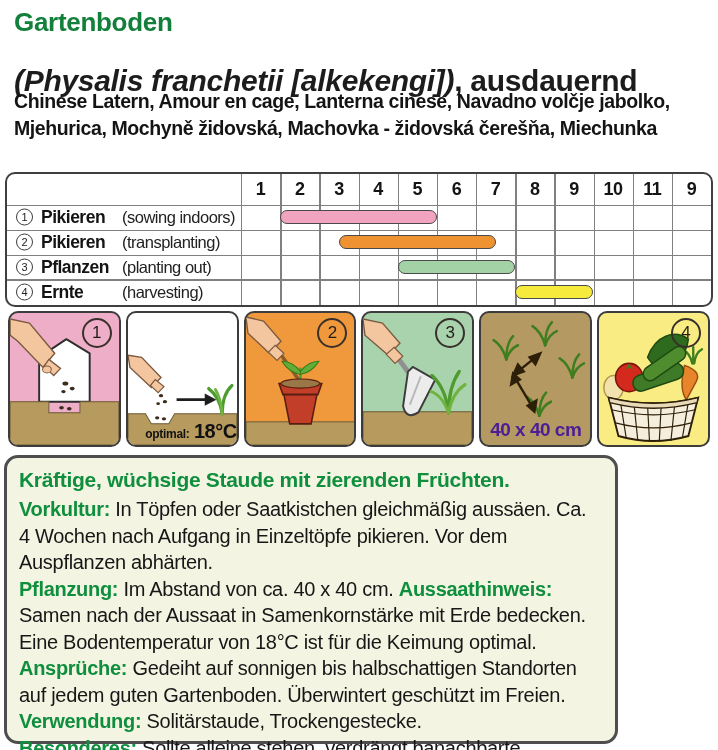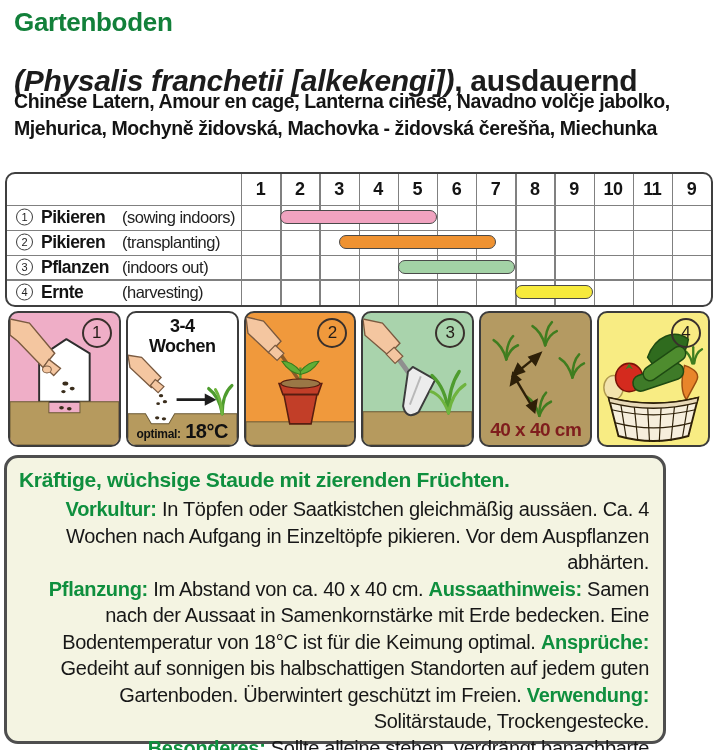--- a/index.html
+++ b/index.html
@@ -78,44 +78,43 @@
     border:2px solid #39302c;border-radius:50%;
     font-size:17px;line-height:26px;text-align:center;color:#241d18;
     background:transparent;z-index:3;
   }
   .p2-title{
     position:absolute;top:3px;left:0;right:0;text-align:center;
     font-size:18px;font-weight:bold;color:#111;line-height:20px;
     letter-spacing:-0.5px;z-index:3;
   }
   .p2-optimal{
-    position:absolute;bottom:2px;left:0;right:0;text-align:center;z-index:3;
+    position:absolute;bottom:2px;left:0;right:0;text-align:right;z-index:3;
     color:#111;white-space:nowrap;
   }
   .opt-label{font-size:12px;font-weight:bold;letter-spacing:-0.3px;}
   .opt-value{font-size:20px;font-weight:bold;letter-spacing:-0.5px;}
   .p5-caption{
     position:absolute;bottom:4px;left:0;right:0;text-align:center;
-    font-size:19px;font-weight:bold;color:#7f1d1d;letter-spacing:-0.5px;z-index:3;
+    font-size:19px;font-weight:bold;color:#4c1d95;letter-spacing:-0.5px;z-index:3;
   }
   
   .desc-box{
-    position:absolute;left:4px;top:455px;width:662px;height:289px;
+    position:absolute;left:4px;top:455px;width:614px;height:289px;
     box-sizing:border-box;border:3px solid #4e4e4e;border-radius:14px;
     background:var(--box-cream);
     padding:8px 14px 0 12px;
   }
   .desc-heading{
     font-size:21px;font-weight:bold;color:var(--label-green);
     letter-spacing:-0.3px;margin:2px 0 4px 0;
   }
   .desc-text p{
     margin:0;font-size:20px;line-height:26.5px;color:#171717;
     letter-spacing:-0.3px;
-    text-align:right;
   }
   .desc-text .lbl{color:var(--label-green);font-weight:bold;}
 </style>
 </head>
 <body>
 
 <div class="title">Gartenboden</div>
 <div class="botanical">
   <span class="lat">(Physalis franchetii [alkekengi])</span><span>, ausdauernd</span>
 </div>
@@ -162,21 +161,21 @@
         <div class="row-sub">(sowing indoors)</div>
       </div>
       <div class="cal-row" style="top: 55.75px;">
         <div class="row-num">2</div>
         <div class="row-name">Pikieren</div>
         <div class="row-sub">(transplanting)</div>
       </div>
       <div class="cal-row" style="top: 80.5px;">
         <div class="row-num">3</div>
         <div class="row-name">Pflanzen</div>
-        <div class="row-sub">(indoors out)</div>
+        <div class="row-sub">(planting out)</div>
       </div>
       <div class="cal-row" style="top: 105.25px;">
         <div class="row-num">4</div>
         <div class="row-name">Ernte</div>
         <div class="row-sub">(harvesting)</div>
       </div>
     </div>
 <div class="cal-hline" style="top: 31px;"></div>
     <div class="cal-hline" style="top: 55.75px;"></div>
     <div class="cal-hline" style="top: 80.5px;"></div>
@@ -210,24 +209,20 @@
       <ellipse cx="38" cy="88" rx="2.2" ry="1.6" fill="#3a2d1c"></ellipse>
       <ellipse cx="31" cy="90" rx="1.9" ry="1.4" fill="#3a2d1c"></ellipse>
       <ellipse cx="30" cy="104" rx="2.2" ry="1.6" fill="#3a2d1c"></ellipse>
       <ellipse cx="37" cy="105" rx="2.2" ry="1.6" fill="#3a2d1c"></ellipse>
       <line x1="50" y1="86" x2="80" y2="86" stroke="#1e1e1e" stroke-width="2.6"></line>
       <polygon points="79,80 91,86 79,92" fill="#1e1e1e"></polygon>
       <path d="M97,100 C95,88 90,80 83,75" stroke="#4e9c2e" stroke-width="3.2" fill="none" stroke-linecap="round"></path>
       <path d="M97,100 C97,86 100,78 107,72" stroke="#4e9c2e" stroke-width="3.2" fill="none" stroke-linecap="round"></path>
       <path d="M97,100 C96,90 94,82 90,76" stroke="#6fb43e" stroke-width="3" fill="none" stroke-linecap="round"></path>
     </svg>
-    <div class="p2-title">
-      <div>3-4</div>
-      <div>Wochen</div>
-    </div>
     <div class="p2-optimal">
       <span class="opt-label">optimal:</span>
       <span class="opt-value">18°C</span>
     </div>
   </div>
 
   <div class="panel panel-3">
     <svg viewBox="0 0 112 131" preserveAspectRatio="none">
       <rect x="0" y="108" width="112" height="23" fill="#b69a5e" stroke="#6b5a36" stroke-width="1"></rect>
       <line x1="16" y1="14" x2="54" y2="66" stroke="#8a5a28" stroke-width="3.5" stroke-linecap="round"></line>

